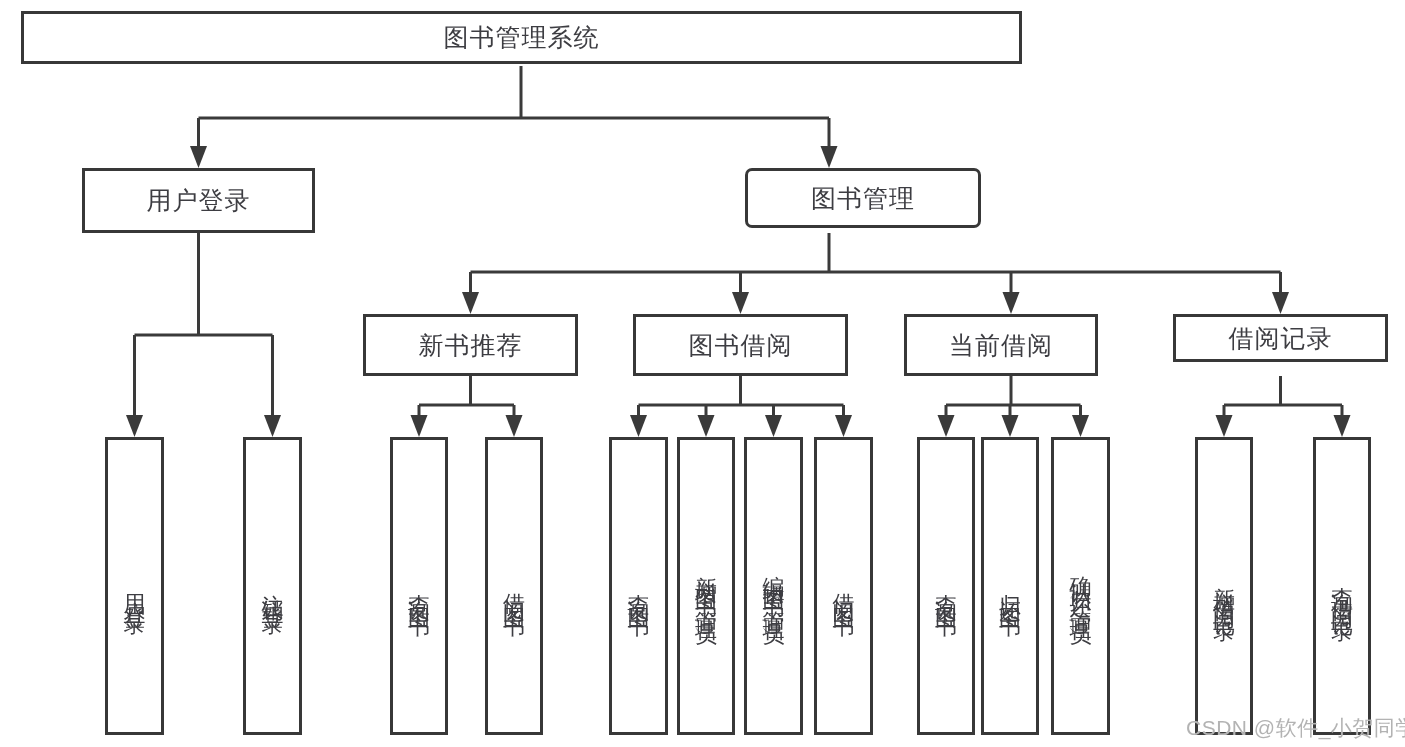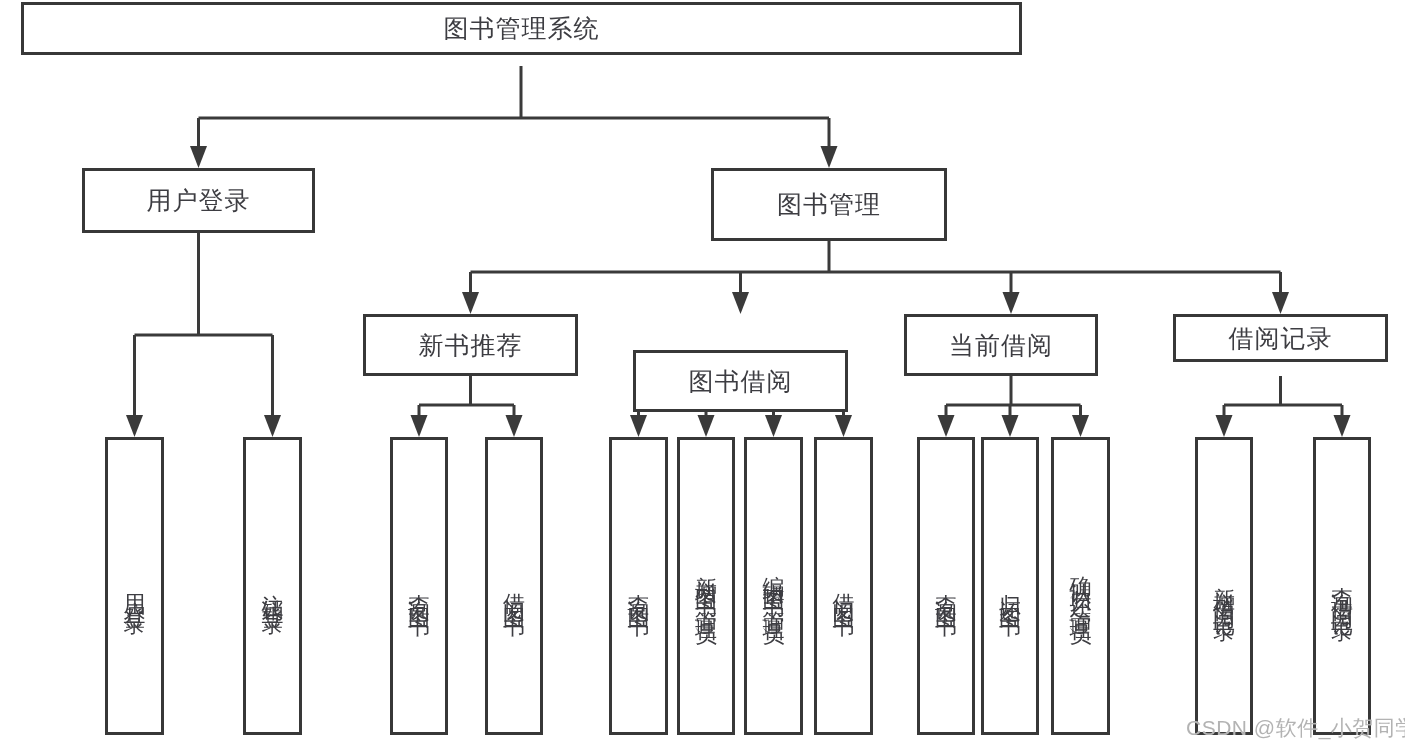--- a/index.html
+++ b/index.html
@@ -61,35 +61,35 @@
       <polygon points="765,415 782,415 773.5,437"></polygon>
       <polygon points="835,415 852,415 843.5,437"></polygon>
       <polygon points="937.5,415 954.5,415 946,437"></polygon>
       <polygon points="1001.5,415 1018.5,415 1010,437"></polygon>
       <polygon points="1072,415 1089,415 1080.5,437"></polygon>
       <polygon points="1215.5,415 1232.5,415 1224,437"></polygon>
       <polygon points="1333.5,415 1350.5,415 1342,437"></polygon>
     </g>
   </svg>
 
-  <div class="node hnode" style="left:21px; top:2px; width:1001px; height:53px;">
+  <div class="node hnode" style="left:21px; top:11px; width:1001px; height:53px;">
     <span>图书管理系统</span>
   </div>
 
   <div class="node hnode" style="left:82px; top:168px; width:233px; height:65px;">
     <span>用户登录</span>
   </div>
-  <div class="node hnode" style="left:711px; top:168px; width:236px; height:73px;">
+  <div class="node hnode" style="left:745px; top:168px; width:236px; height:60px;border-radius:7px;">
     <span>图书管理</span>
   </div>
 
   <div class="node hnode" style="left:363px; top:314px; width:215px; height:62px;">
     <span>新书推荐</span>
   </div>
-  <div class="node hnode" style="left:633px; top:314px; width:215px; height:62px;margin-top:36px;">
+  <div class="node hnode" style="left:633px; top:314px; width:215px; height:62px;">
     <span>图书借阅</span>
   </div>
   <div class="node hnode" style="left:904px; top:314px; width:194px; height:62px;">
     <span>当前借阅</span>
   </div>
   <div class="node hnode" style="left:1173px; top:314px; width:215px; height:48px;">
     <span>借阅记录</span>
   </div>
 
   <div class="node leaf" style="left:105px; width:59px;">

